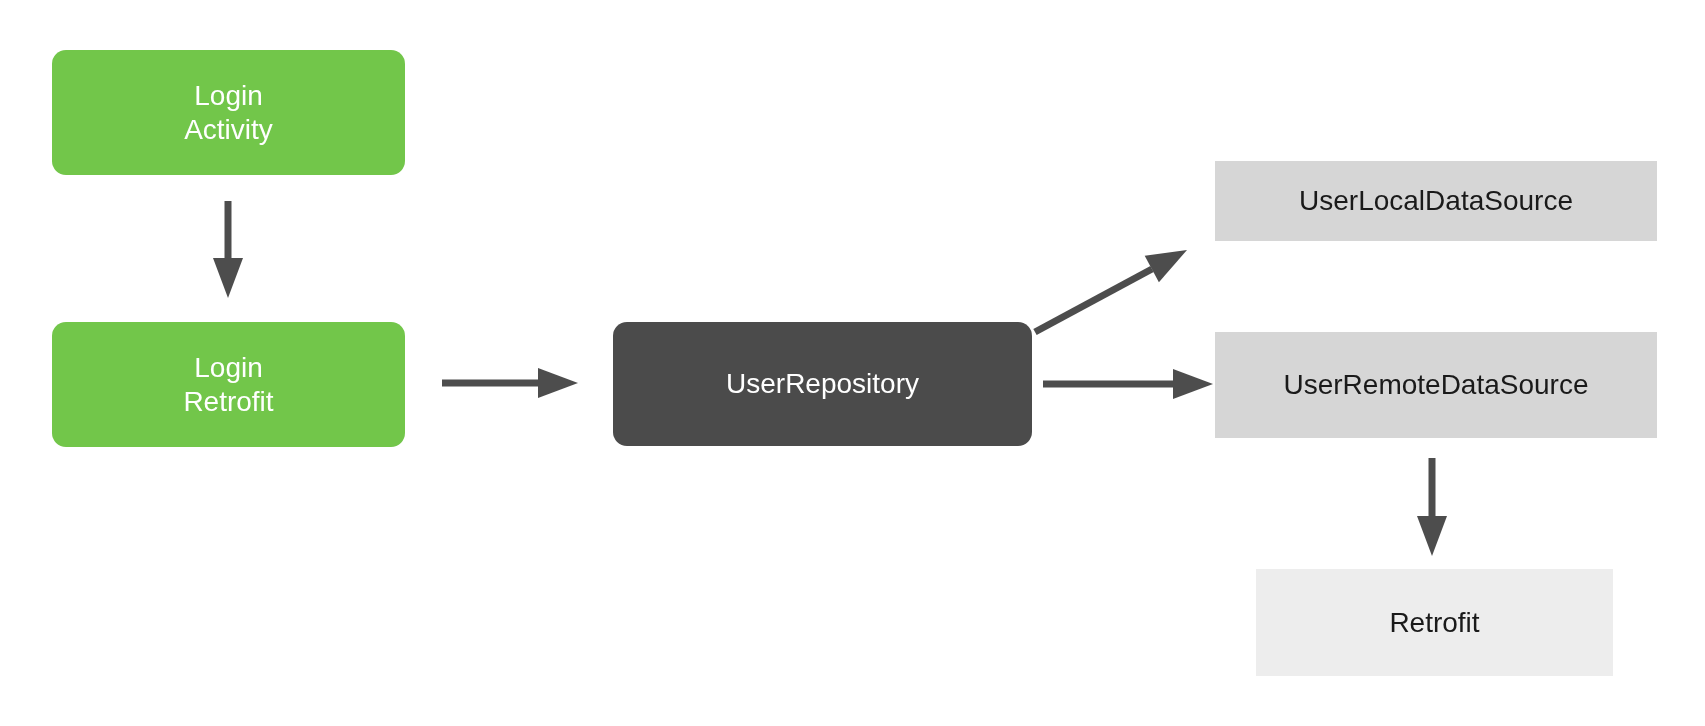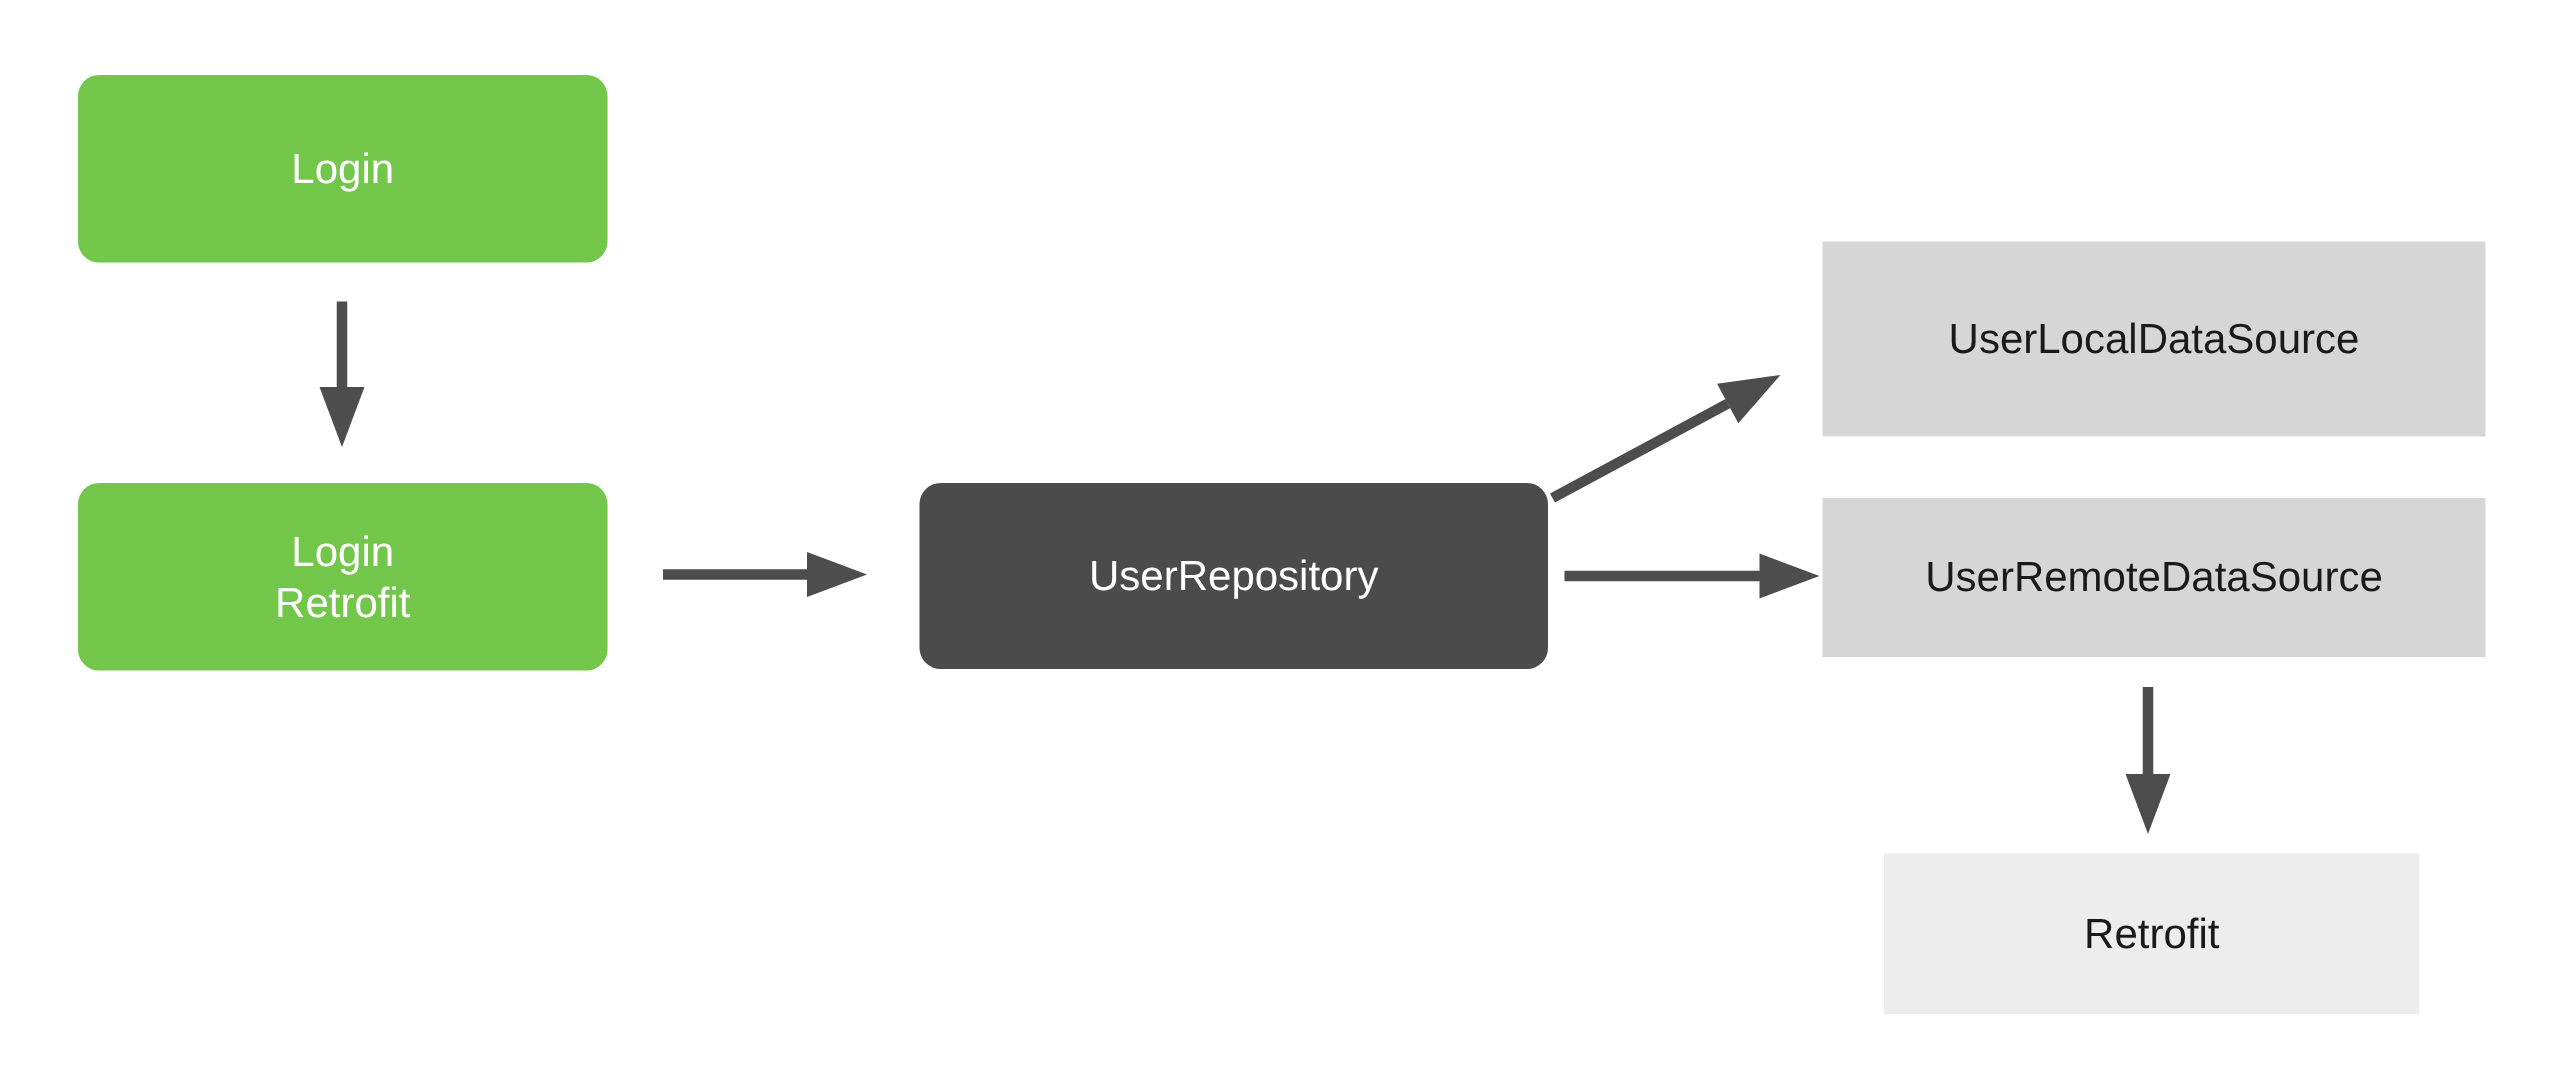--- a/index.html
+++ b/index.html
@@ -42,21 +42,21 @@
     border-radius: 0;
   }
   .node.lightergray {
     background: #ededed;
     color: #1a1a1a;
     border-radius: 0;
   }
   #node-login-activity   { left: 52px;   top: 50px;  width: 353px; height: 125px; }
   #node-login-viewmodel  { left: 52px;   top: 322px; width: 353px; height: 125px; }
   #node-user-repository  { left: 613px;  top: 322px; width: 419px; height: 124px; }
-  #node-user-local-ds    { left: 1215px; top: 161px; width: 442px; height: 130px; }
+  #node-user-local-ds    { left: 1215px; top: 161px; width: 442px; height: 80px; }
   #node-user-remote-ds   { left: 1215px; top: 332px; width: 442px; height: 106px; }
   #node-retrofit         { left: 1256px; top: 569px; width: 357px; height: 107px; }
   .arrow-layer {
     position: absolute;
     left: 0;
     top: 0;
     width: 1705px;
     height: 726px;
     pointer-events: none;
   }
@@ -92,20 +92,21 @@
     </g>
     <g>
       <line x1="1432" y1="458" x2="1432" y2="518"></line>
       <polygon points="1417,516 1447,516 1432,556"></polygon>
     </g>
   </svg>
 
   <div class="node green" id="node-login-activity">
     <div>
       <div>Login</div>
+      <div>Activity</div>
     </div>
   </div>
 
   <div class="node green" id="node-login-viewmodel">
     <div>
       <div>Login</div>
       <div>Retrofit</div>
     </div>
   </div>
 

